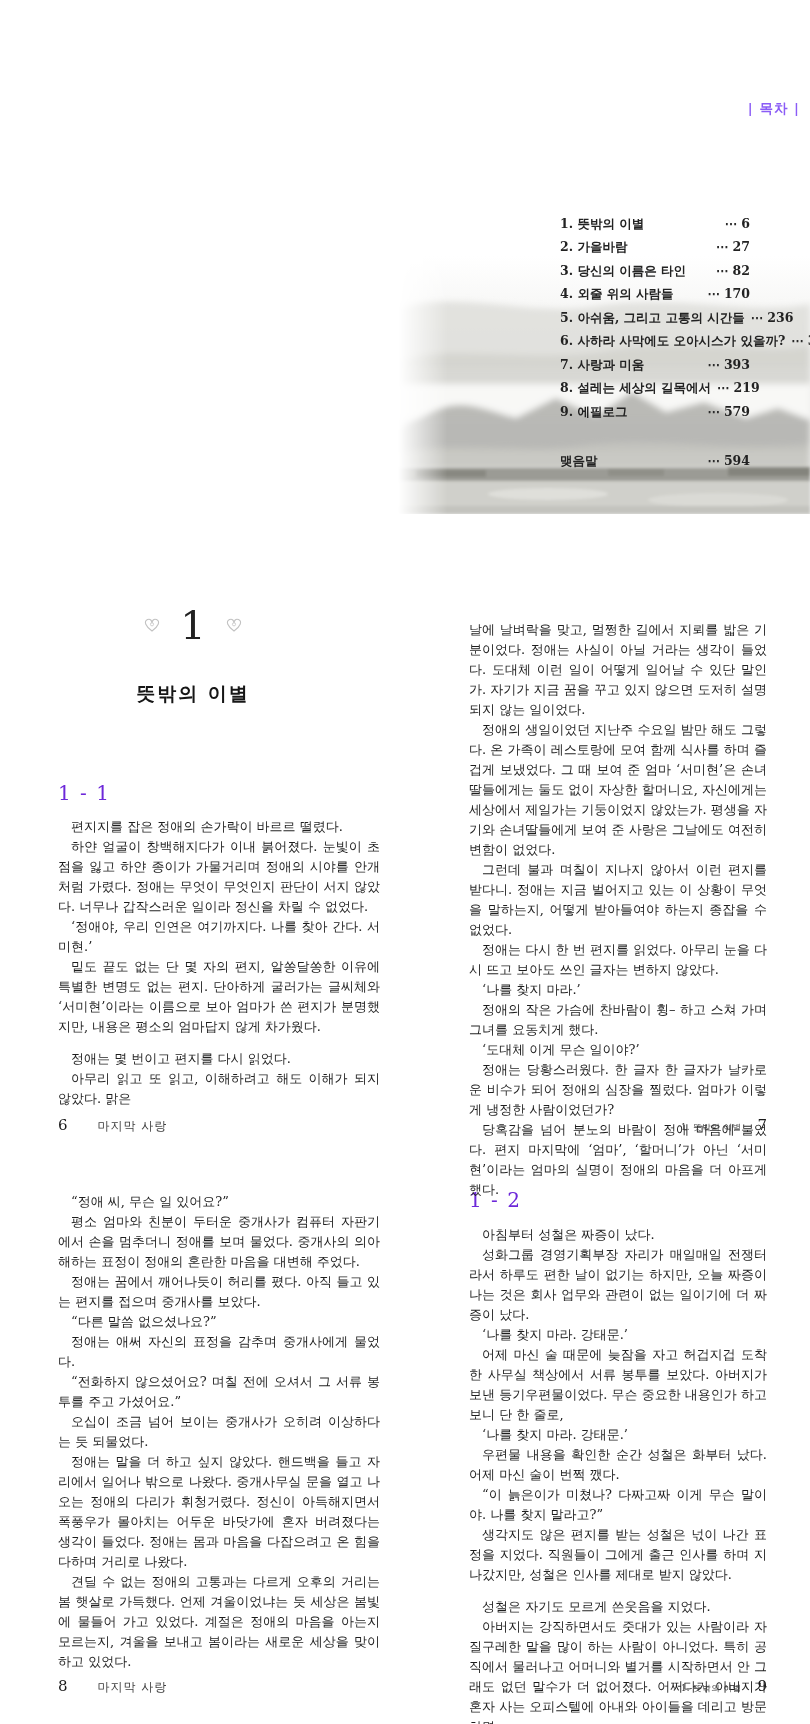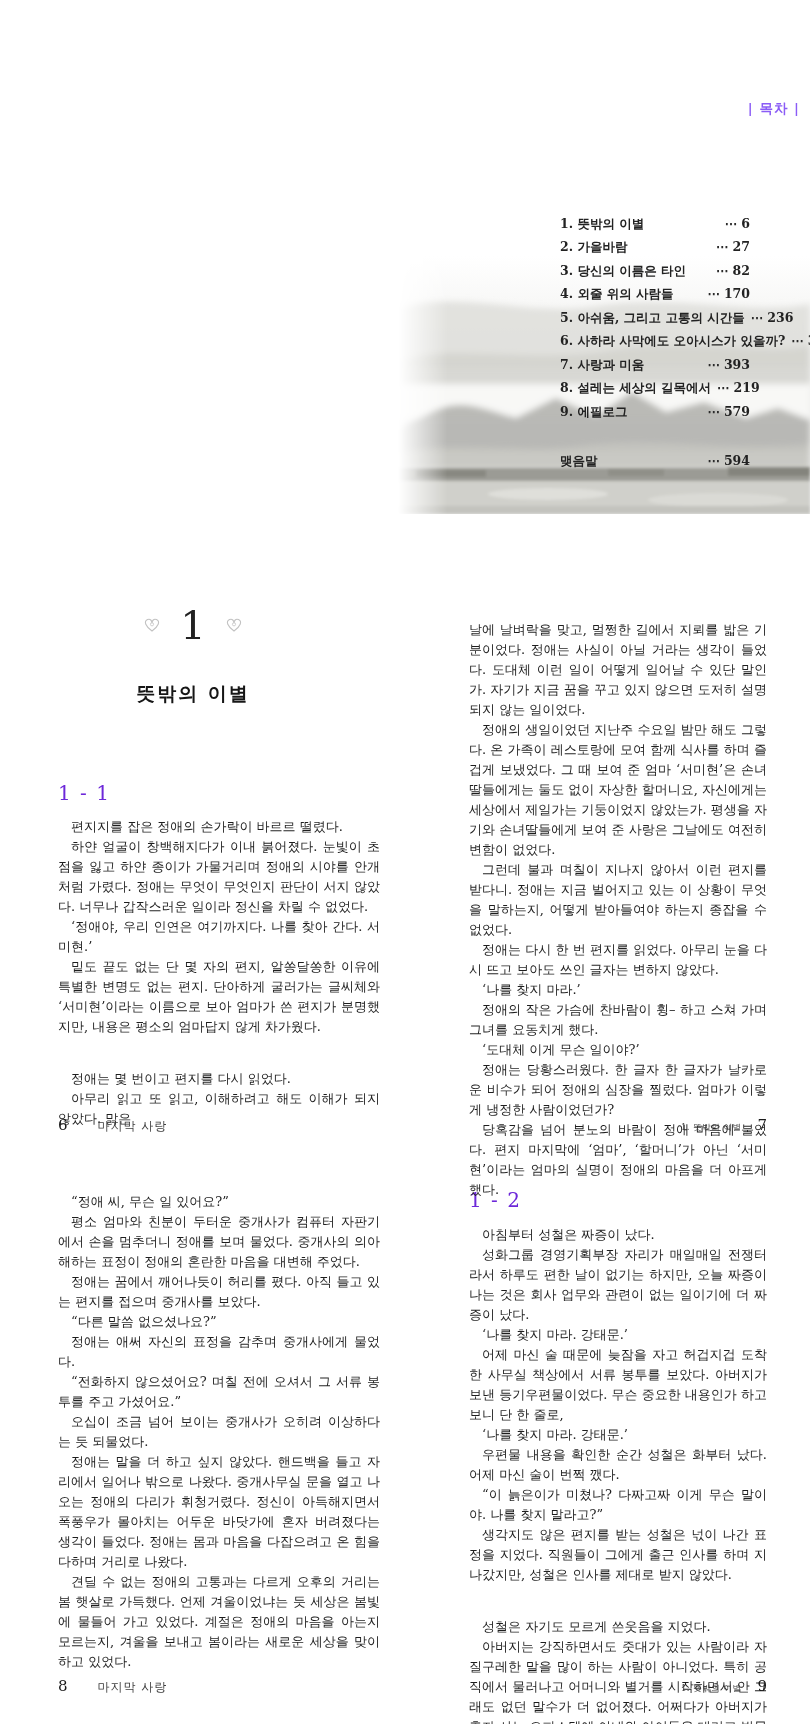--- a/index.html
+++ b/index.html
@@ -47,21 +47,21 @@
   .col{position:absolute;}
   .col-p6{left:58px;top:817px;width:322px;}
   .col-p7{left:469px;top:620px;width:298px;}
   .col-p8{left:58px;top:1192px;width:322px;}
   .col-p9{left:469px;top:1225px;width:298px;}
   .par{
     margin:0;font-size:13px;line-height:20px;text-align:justify;
     text-indent:13px;word-break:break-all;color:#1e1e1e;
   }
   .par.cont{text-indent:0;}
-  .par.gap{margin-top:32px;}
+  .par.gap{margin-top:12px;}
   
   .footer{position:absolute;display:flex;align-items:baseline;}
   .footer-left1{left:58px;top:1116px;}
   .footer-right1{right:43px;top:1116px;}
   .footer-left2{left:58px;top:1677px;}
   .footer-right2{right:43px;top:1677px;}
   .pg-num{font-size:15px;color:#1a1a1a;}
   .bk-title{font-size:12px;color:#3c3c3c;margin-left:30px;letter-spacing:1px;}
   .ch-label{font-size:8.5px;color:#3c3c3c;margin-right:16px;letter-spacing:0.5px;}
 </style>

